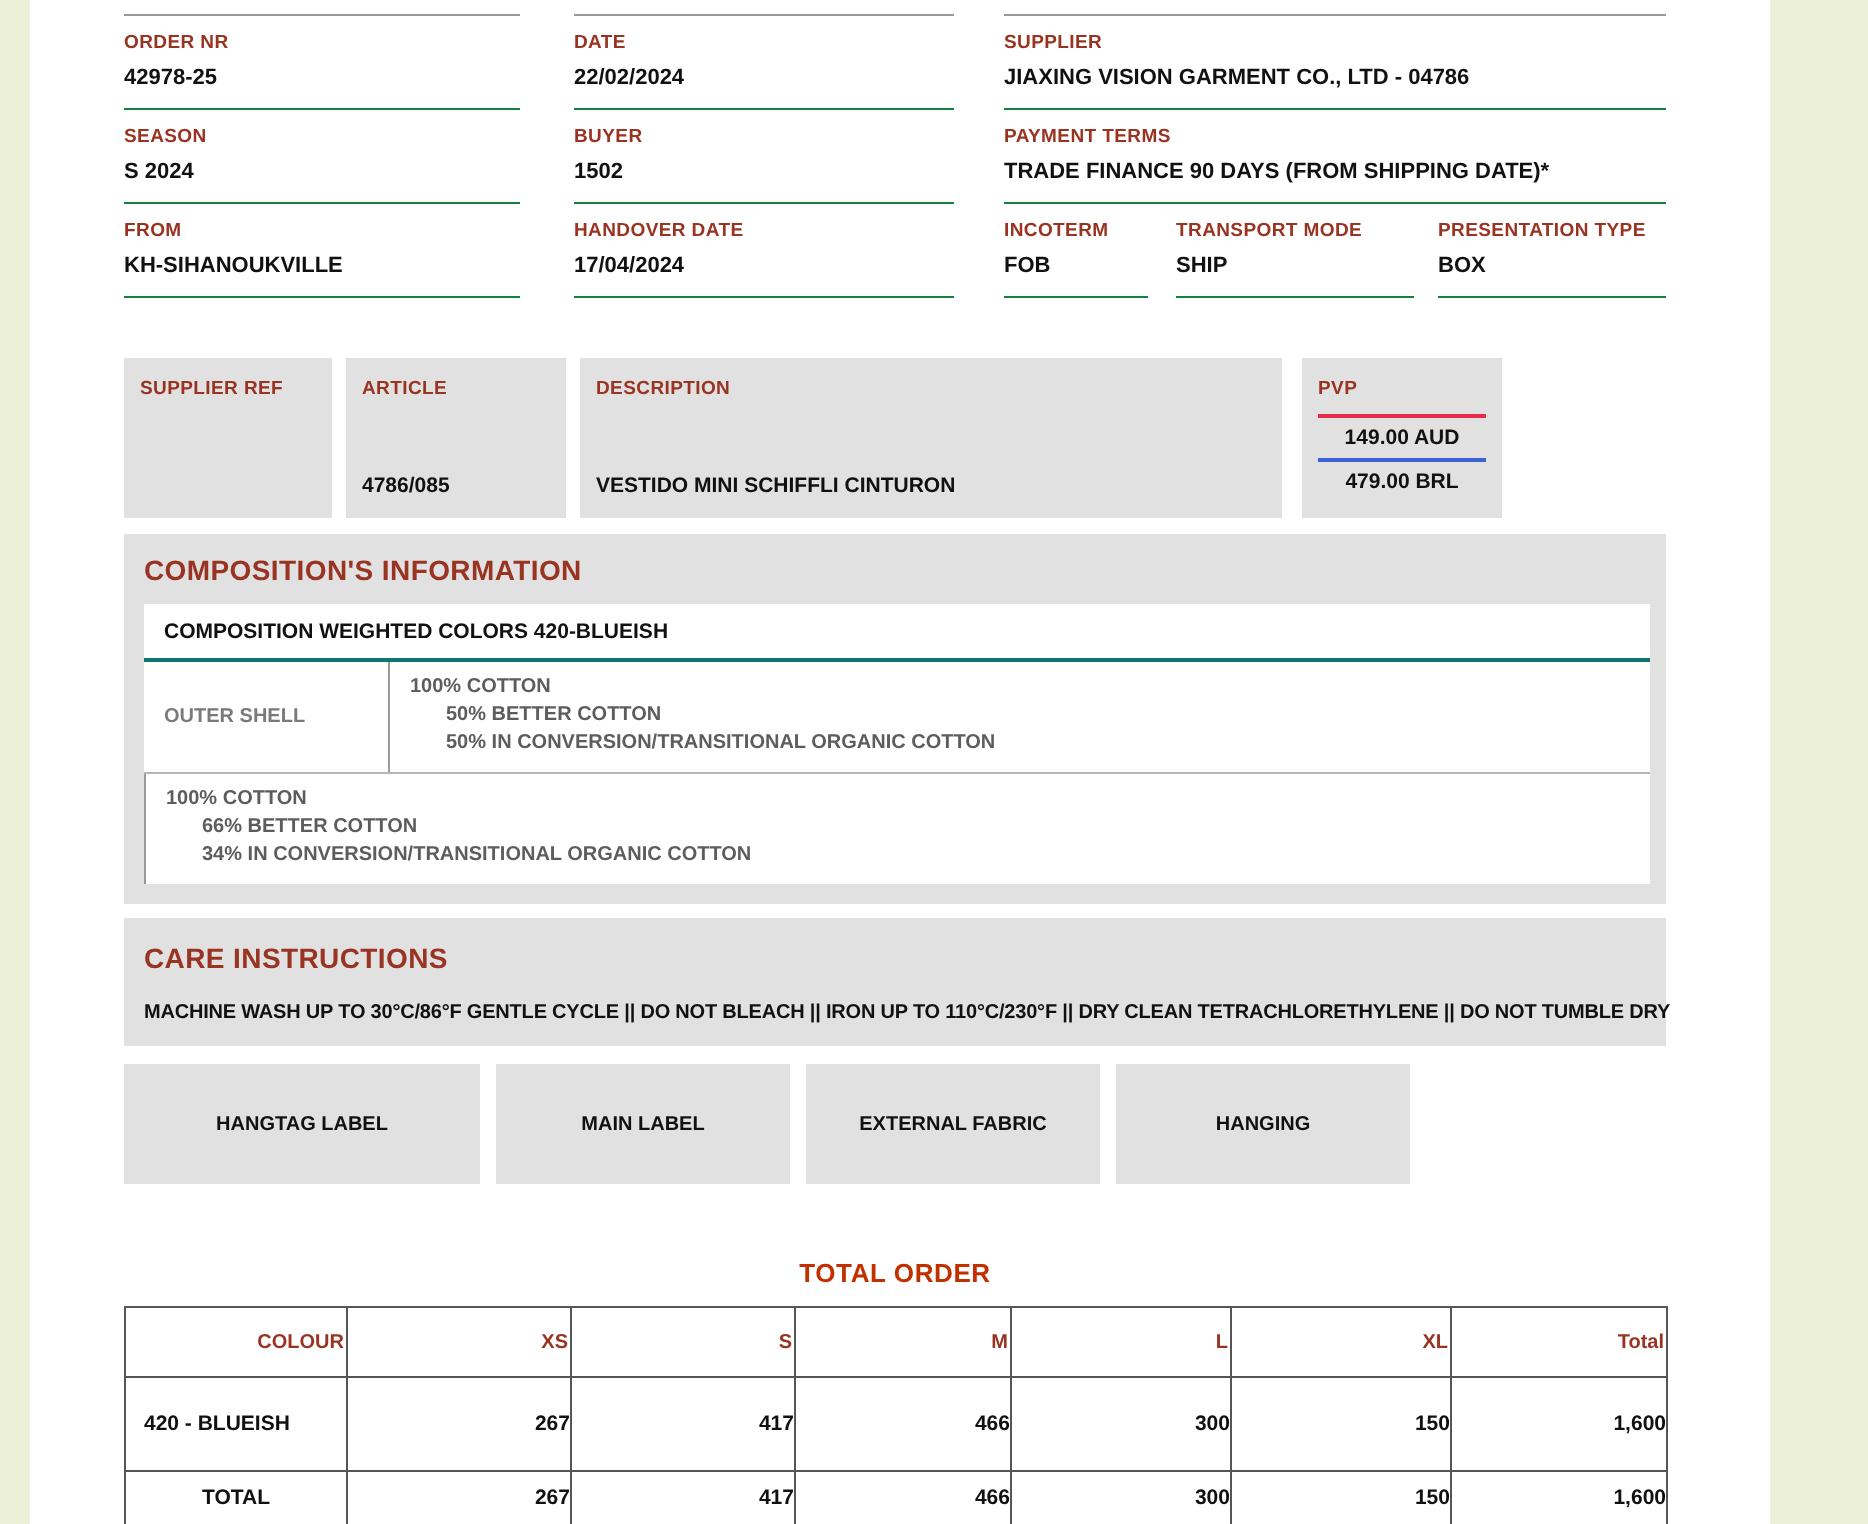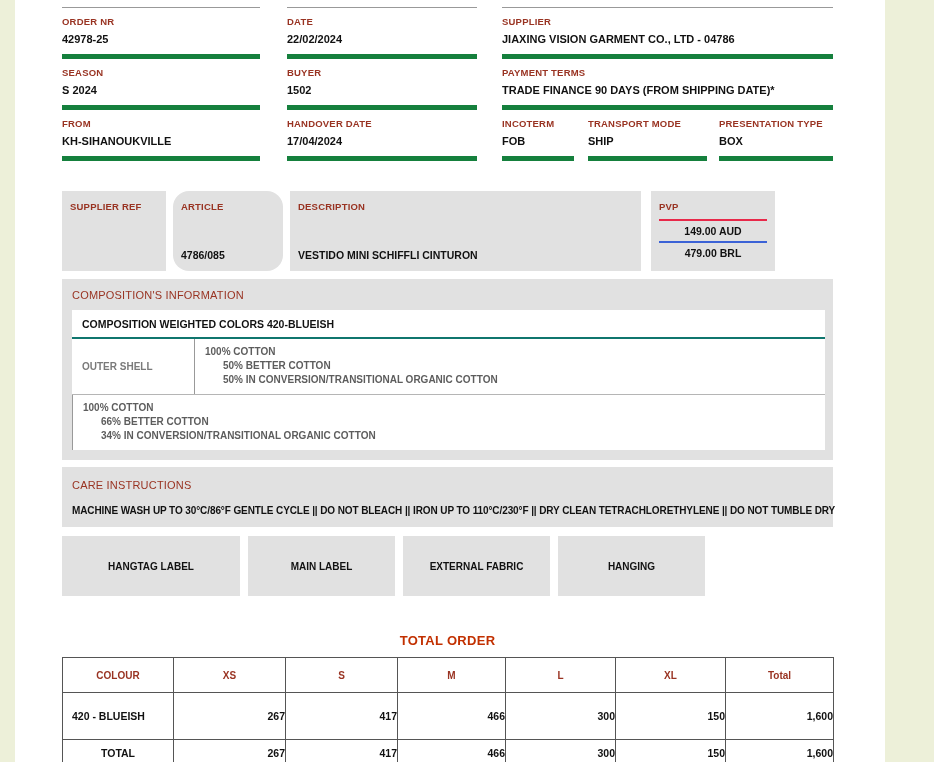--- a/index.html
+++ b/index.html
@@ -13,36 +13,36 @@
   .content{position:relative;margin-left:47px;width:771px;}
 
   
   .top-cut{display:flex;height:8px;}
   .top-cut .seg{border-bottom:1px solid #999;}
 
   
   .frow{display:flex;}
   .c1{width:198px;} .g1{width:27px;} .c2{width:190px;} .g2{width:25px;} .c3{width:331px;}
   .sc1{width:72px;} .sg1{width:14px;} .sc2{width:119px;} .sg2{width:12px;} .sc3{width:114px;}
-  .field{border-bottom:5px solid #15803d;padding:9px 0 8px 0;}
+  .field{border-bottom:1px solid #15803d;padding:9px 0 8px 0;}
   .flabel{color:#993322;font-size:9.5px;font-weight:bold;letter-spacing:.2px;line-height:10px;}
   .fvalue{color:#111;font-size:11px;font-weight:bold;margin-top:6px;min-height:13px;line-height:13px;white-space:nowrap;}
 
   
   .art-row{display:flex;margin-top:30px;}
   .art-cell{background:#e1e1e1;height:80px;box-sizing:border-box;padding:11px 8px 10px 8px;display:flex;flex-direction:column;}
-  .aw1{width:104px;} .ag{width:7px;} .aw2{width:110px;border-radius:16px;} .aw3{width:351px;} .ag2{width:3px;} .aw4{width:82px;} .aw5{width:124px;}
+  .aw1{width:104px;} .ag{width:7px;} .aw2{width:110px;} .aw3{width:351px;} .ag2{width:3px;} .aw4{width:82px;} .aw5{width:100px;}
   .art-value{margin-top:auto;font-weight:bold;font-size:10.5px;color:#111;white-space:nowrap;}
   .pvp-line-red{height:2px;background:#e8294a;margin-top:7px;}
   .pvp-line-blue{height:2px;background:#3b62d6;margin-top:4px;}
   .pvp-val{text-align:center;font-weight:bold;font-size:10.5px;color:#111;margin-top:4px;}
 
   
   .comp{background:#e1e1e1;margin-top:8px;padding:10px 8px 10px 10px;}
-  .comp-title{color:#993322;font-size:11px;font-weight:normal;letter-spacing:.2px;}
+  .comp-title{color:#993322;font-size:14px;font-weight:bold;letter-spacing:.2px;}
   .comp-table{background:#ffffff;margin-top:9px;}
   .comp-head{font-size:10.5px;font-weight:bold;color:#111;padding:8px 10px 7px 10px;border-bottom:2px solid #0f766e;}
   .comp-row{display:flex;}
   .comp-row + .comp-row{border-top:1px solid #b5b5b5;}
   .comp-part{width:112px;display:flex;align-items:center;padding-left:10px;color:#7a7a7a;font-weight:bold;font-size:10px;}
   .comp-detail{flex:1;border-left:1px solid #999;padding:6px 10px 7px 10px;}
   .comp-line{color:#5d5d5d;font-size:10px;font-weight:bold;line-height:14px;white-space:nowrap;}
   .comp-line.indent{padding-left:18px;}
 
   
@@ -51,21 +51,21 @@
 
   
   .labels{display:flex;margin-top:9px;}
   .label-box{background:#e1e1e1;height:60px;display:flex;align-items:center;justify-content:center;font-size:10px;font-weight:bold;color:#111;}
   .lb1{width:178px;} .lbg{width:8px;} .lb2{width:147px;}
 
   
   .total-title{margin-top:37px;text-align:center;color:#c23000;font-weight:bold;font-size:13px;letter-spacing:.3px;}
   table.total{border-collapse:collapse;margin-top:9px;width:771px;table-layout:fixed;}
   table.total th, table.total td{border:1px solid #555;}
-  table.total th{color:#993322;font-size:10px;font-weight:bold;height:32px;text-align:center;}
+  table.total th{color:#993322;font-size:10px;font-weight:bold;height:32px;text-align:right;}
   table.total td{font-size:10.5px;font-weight:bold;color:#111;}
   tr.data-row td{height:44px;}
   tr.total-row td{height:24px;}
   td.colour-cell{padding-left:9px;text-align:left;}
   td.num{text-align:right;padding-right:0;}
   td.total-label{color:#993322;font-size:10px;text-align:center;}
 
   
   .bottom-cut{margin-top:5px;height:12px;background:#e1e1e1;border-top:1px solid #888;}
 </style>

